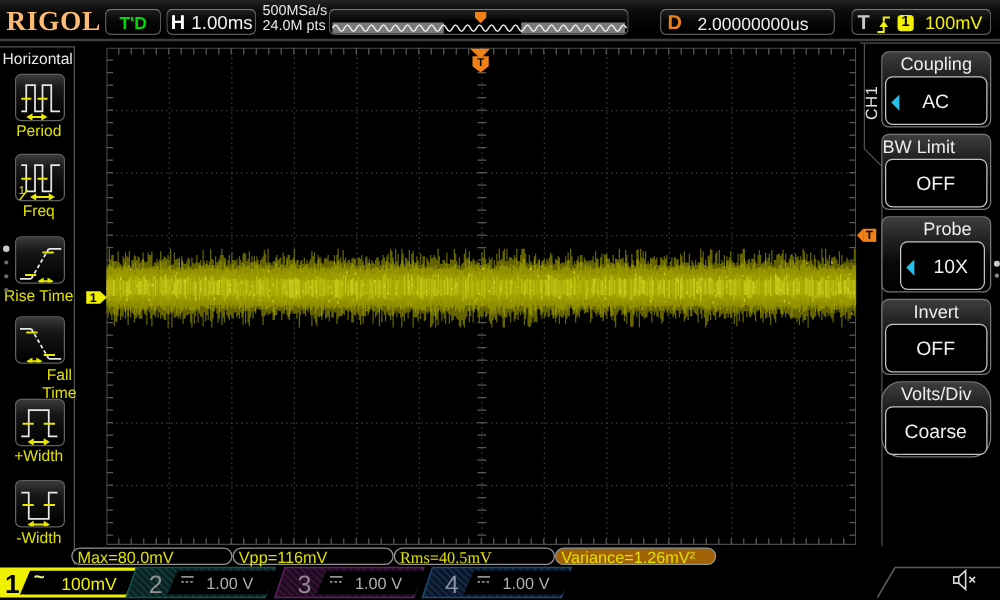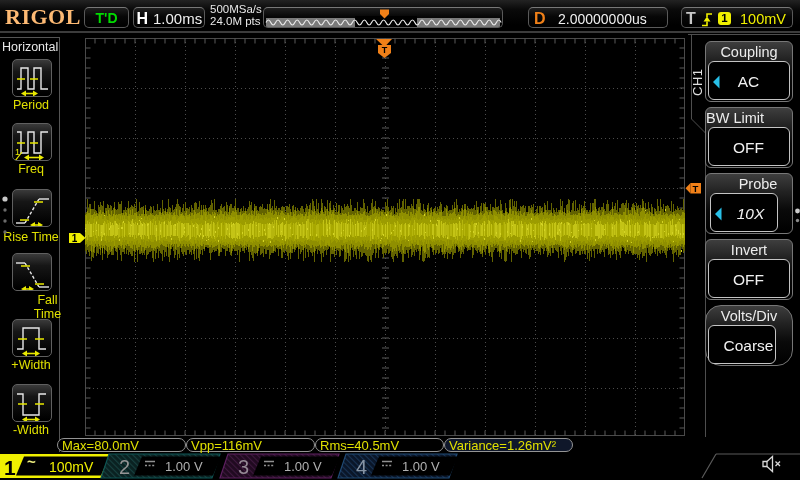--- a/index.html
+++ b/index.html
@@ -198,58 +198,58 @@
       </div>
     </div>
   <div class="abs" style="left:705px;top:107px;width:88px;height:61px;border:1px solid #777;border-radius:6px;background:linear-gradient(180deg,#3e3e3e 0%,#222 30%,#0a0a0a 60%,#000 100%);">
       <div class="abs" style="left:0;top:2px;width:86px;text-align:left;color:#ececec;font-size:14.5px;">BW Limit</div>
       <div class="abs" style="left:2px;top:19px;width:82px;height:39px;border:1.5px solid #c4c4c4;border-radius:6px;background:#000;">
         <div class="abs" style="left:0;top:11px;width:79px;text-align:center;color:#f0f0f0;font-size:15.5px;">OFF</div>
       </div>
     </div>
   <div class="abs" style="left:705px;top:173px;width:88px;height:61px;border:1px solid #777;border-radius:6px;background:linear-gradient(180deg,#3e3e3e 0%,#222 30%,#0a0a0a 60%,#000 100%);">
       <div class="abs" style="left:0;top:2px;width:104px;text-align:center;color:#ececec;font-size:14.5px;">Probe</div>
-      <div class="abs" style="left:4px;top:19px;width:68px;height:39px;border:1.5px solid #c4c4c4;border-radius:6px;background:#000;font-style:italic;">
+      <div class="abs" style="left:14px;top:19px;width:68px;height:39px;border:1.5px solid #c4c4c4;border-radius:6px;background:#000;">
         <div class="abs" style="left:0;top:11px;width:79px;text-align:center;color:#f0f0f0;font-size:15.5px;">10X</div>
         <svg style="position:absolute;left:3px;top:12.5px;" width="9" height="14">
           <polygon points="7.5,0.5 7.5,13.5 1,7" fill="#28c0e8"></polygon>
         </svg>
       </div>
     </div>
   <div class="abs" style="left:705px;top:239px;width:88px;height:61px;border:1px solid #777;border-radius:6px;background:linear-gradient(180deg,#3e3e3e 0%,#222 30%,#0a0a0a 60%,#000 100%);">
       <div class="abs" style="left:0;top:2px;width:86px;text-align:center;color:#ececec;font-size:14.5px;">Invert</div>
       <div class="abs" style="left:2px;top:19px;width:82px;height:39px;border:1.5px solid #c4c4c4;border-radius:6px;background:#000;">
         <div class="abs" style="left:0;top:11px;width:79px;text-align:center;color:#f0f0f0;font-size:15.5px;">OFF</div>
       </div>
     </div>
   <div class="abs" style="left:705px;top:305px;width:88px;height:61px;border:1px solid #777;border-radius:16px;background:linear-gradient(180deg,#3e3e3e 0%,#222 30%,#0a0a0a 60%,#000 100%);">
       <div class="abs" style="left:0;top:2px;width:86px;text-align:center;color:#ececec;font-size:14.5px;">Volts/Div</div>
-      <div class="abs" style="left:2px;top:19px;width:68px;height:39px;border:1.5px solid #c4c4c4;border-radius:6px;background:#000;">
+      <div class="abs" style="left:2px;top:19px;width:82px;height:39px;border:1.5px solid #c4c4c4;border-radius:6px;background:#000;">
         <div class="abs" style="left:0;top:11px;width:79px;text-align:center;color:#f0f0f0;font-size:15.5px;">Coarse</div>
       </div>
     </div>
 
   <svg class="abs" style="left:792px;top:204px;" width="8" height="22">
     <circle cx="5.5" cy="7" r="2.4" fill="#cccccc"></circle>
     <circle cx="5.5" cy="16.5" r="1.7" fill="#8a8a8a"></circle>
   </svg>
 
   <svg class="abs" style="left:695px;top:452px;" width="105" height="28">
     <path d="M21 2 H105 M21 2 L7 26" fill="none" stroke="#5a5a5a" stroke-width="1.2"></path>
     <g transform="translate(67,4)" stroke="#d8d8d8" fill="none" stroke-width="1.3">
       <path d="M1 5.5 H5 V10.5 H1 Z"></path>
       <path d="M5 5.5 L10.5 0.5 V15.5 L5 10.5"></path>
       <path d="M13.5 5.5 L18 10 M18 5.5 L13.5 10"></path>
     </g>
   </svg>
 
   <div class="abs" style="left:57px;top:438px;width:129px;height:14px;border:1px solid #949494;border-radius:7px;background:#000;color:#e0e000;font-size:13px;line-height:14px;padding-left:4px;">Max=80.0mV</div>
   <div class="abs" style="left:186px;top:438px;width:129px;height:14px;border:1px solid #949494;border-radius:7px;background:#000;color:#e0e000;font-size:13px;line-height:14px;padding-left:4px;">Vpp=116mV</div>
-  <div class="abs" style="left:315px;top:438px;width:129px;height:14px;border:1px solid #949494;border-radius:7px;background:#000;color:#e0e000;font-size:13px;line-height:14px;padding-left:4px;">Rms=40.5mV</div>
-  <div class="abs" style="left:444px;top:438px;width:129px;height:14px;border:1px solid #949494;border-radius:7px;background:#0f172a;color:#e0e000;font-size:13px;line-height:14px;padding-left:4px;">Variance=1.26mV²</div>
+  <div class="abs" style="left:315px;top:438px;width:129px;height:14px;border:1px solid #949494;border-radius:7px;background:#000;color:#e0e000;font-size:13px;line-height:14px;padding-left:4px;font-family:Liberation Serif, serif;">Rms=40.5mV</div>
+  <div class="abs" style="left:444px;top:438px;width:129px;height:14px;border:1px solid #949494;border-radius:7px;background:#a16207;color:#e0e000;font-size:13px;line-height:14px;padding-left:4px;">Variance=1.26mV²</div>
 
   <svg class="abs" style="left:0;top:453px;" width="800" height="27">
     <defs>
   <pattern id="h2" width="4" height="4" patternUnits="userSpaceOnUse" patternTransform="rotate(-45)">
     <rect width="4" height="4" fill="#0a2121"></rect>
           <rect width="1.1" height="4" fill="#17403f"></rect>
   </pattern>
   <pattern id="h3" width="4" height="4" patternUnits="userSpaceOnUse" patternTransform="rotate(-45)">
     <rect width="4" height="4" fill="#200a20"></rect>
           <rect width="1.1" height="4" fill="#3d183d"></rect>

